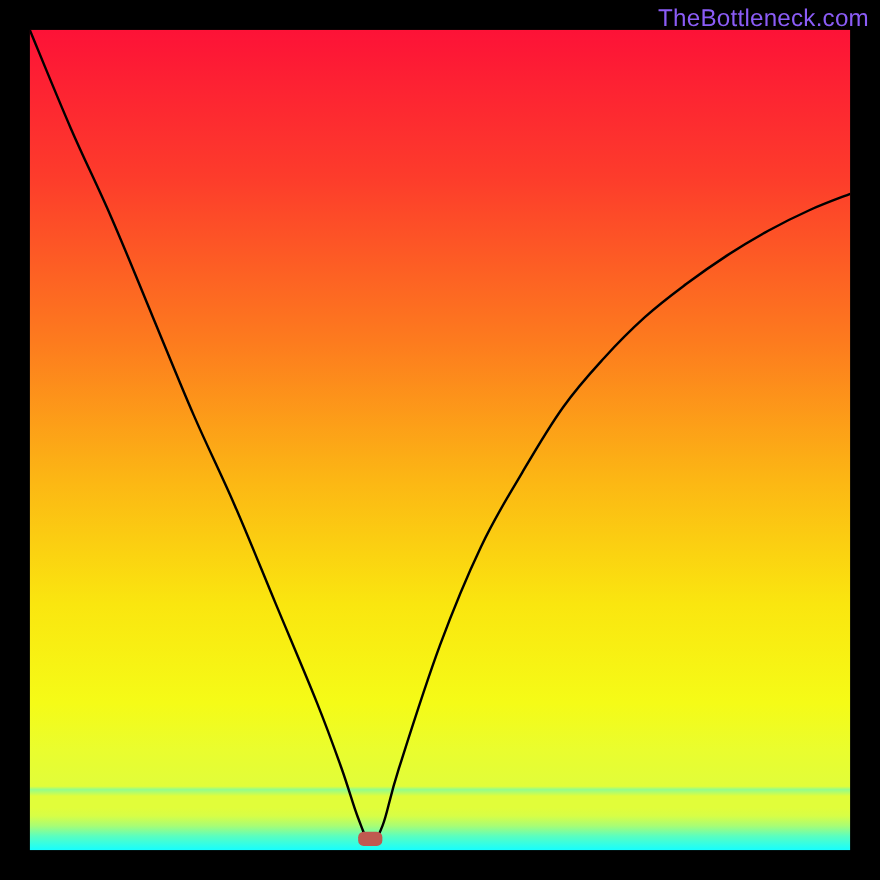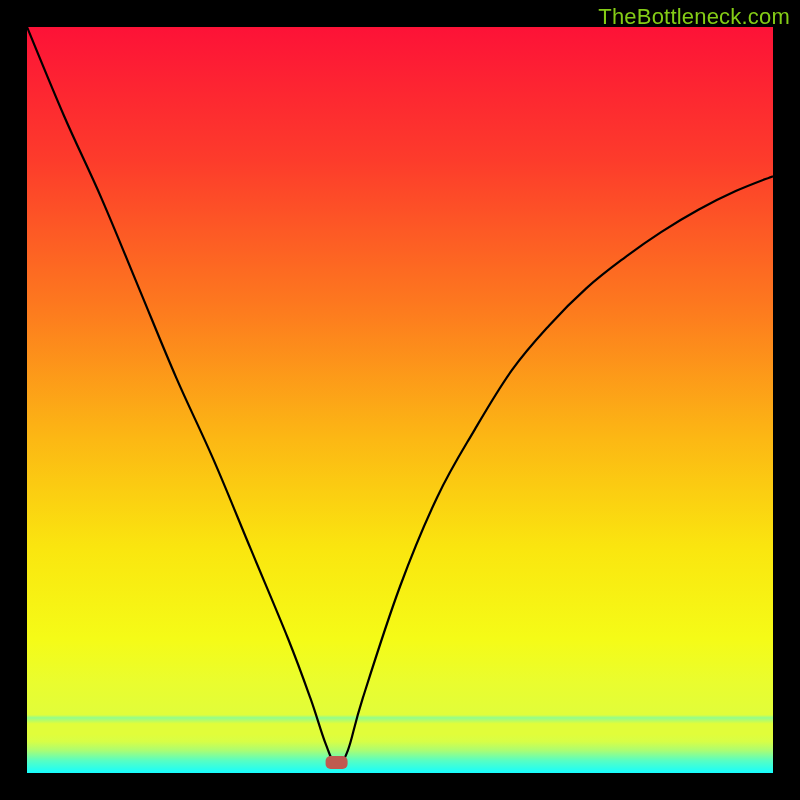--- a/index.html
+++ b/index.html
@@ -25,21 +25,21 @@
     top: 0;
     width: 746px;
     height: 746px;
   }
   .watermark {
     position: absolute;
     top: 4px;
     right: 10px;
     font-size: 22px;
     font-weight: 500;
-    color: #84cc16;
+    color: #8b5cf6;
     letter-spacing: 0.2px;
   }
   svg {
     position: absolute;
     left: 0;
     top: 0;
   }
 </style>
 </head>
 <body>

